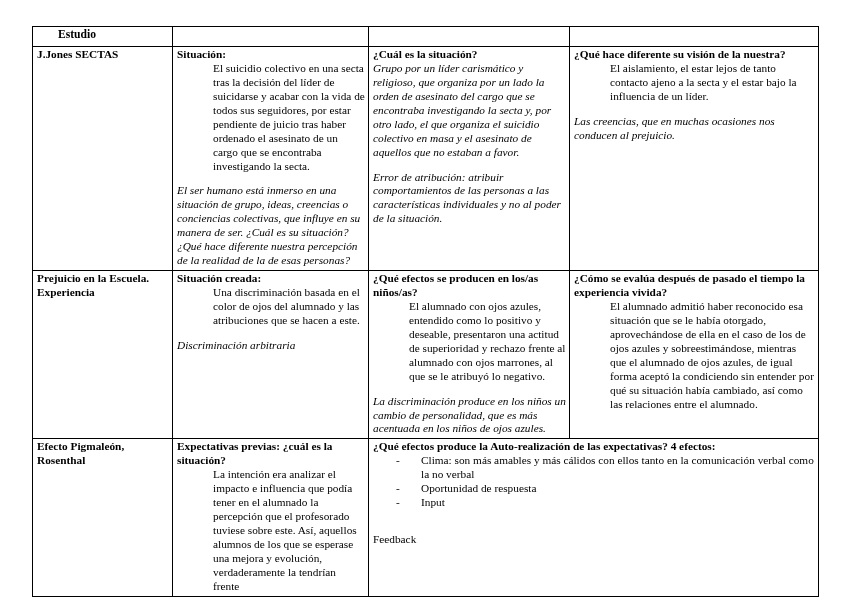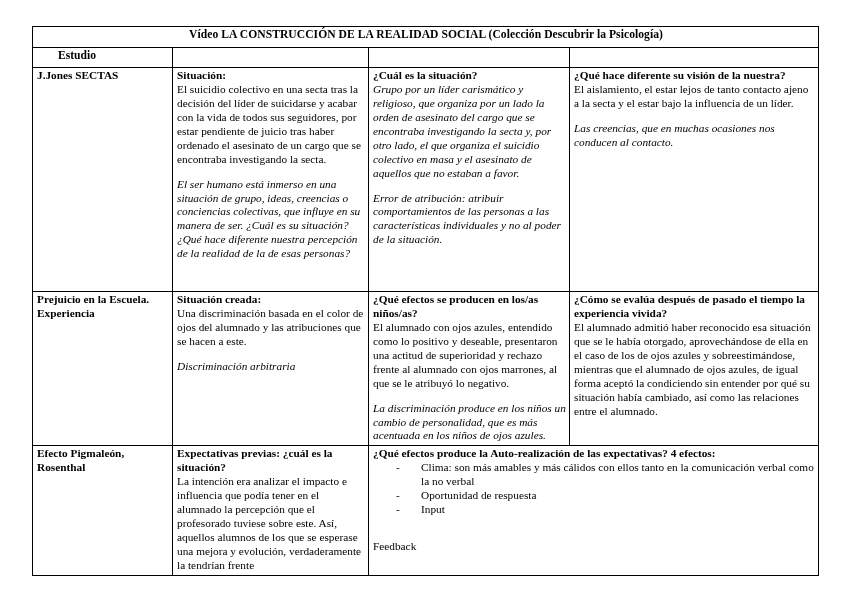--- a/index.html
+++ b/index.html
@@ -54,20 +54,21 @@
     font-size: 11.6px;
     padding-top: 1px;
     padding-bottom: 1px;
   }
   .q-head {
     font-weight: bold;
     display: block;
   }
   .para {
     display: block;
+    margin-left: 36px;
   }
   .para-it {
     display: block;
     font-style: italic;
   }
   .gap {
     display: block;
     height: 11px;
     line-height: 11px;
     font-size: 11.3px;
@@ -106,23 +107,20 @@
 
 <div class="page">
   <table class="doc-table">
     <colgroup>
       <col class="c1">
         <col class="c2">
         <col class="c3">
         <col class="c4">
     </colgroup>
     <tbody>
-      <tr class="row-title">
-        <td class="title-cell" colspan="4">Vídeo  LA CONSTRUCCIÓN DE LA REALIDAD SOCIAL (Colección Descubrir la Psicología)</td>
-      </tr>
       <tr class="row-head">
         <td class="hdr-cell">Estudio</td>
         <td></td>
         <td></td>
         <td></td>
       </tr>
 
       <tr class="row-1">
         <td class="studycell">J.Jones  SECTAS</td>
         <td>
@@ -134,21 +132,21 @@
         <td>
           <span class="q-head">¿Cuál es la situación?</span>
           <span class="para-it">Grupo por un líder carismático y religioso, que organiza por un lado la orden de asesinato del cargo que se encontraba investigando la secta y, por otro lado, el que organiza el suicidio colectivo en masa y el asesinato de aquellos que no estaban a favor.</span>
           <span class="gap"></span>
           <span class="para-it">Error de atribución: atribuir comportamientos de las personas a las características individuales y no al poder de la situación.</span>
         </td>
         <td>
           <span class="q-head">¿Qué hace diferente su visión de la nuestra?</span>
           <span class="para">El aislamiento, el estar lejos de tanto contacto ajeno a la secta y el estar bajo la influencia de un líder.</span>
           <span class="gap"></span>
-          <span class="para-it">Las creencias, que en muchas ocasiones nos conducen al contacto.</span>
+          <span class="para-it">Las creencias, que en muchas ocasiones nos conducen al prejuicio.</span>
         </td>
       </tr>
 
       <tr class="row-2">
         <td class="studycell">Prejuicio en la Escuela. Experiencia</td>
         <td>
           <span class="q-head">Situación creada:</span>
           <span class="para">Una discriminación basada en el color de ojos del alumnado y las atribuciones que se hacen a este.</span>
           <span class="gap"></span>
           <span class="para-it">Discriminación arbitraria</span>

